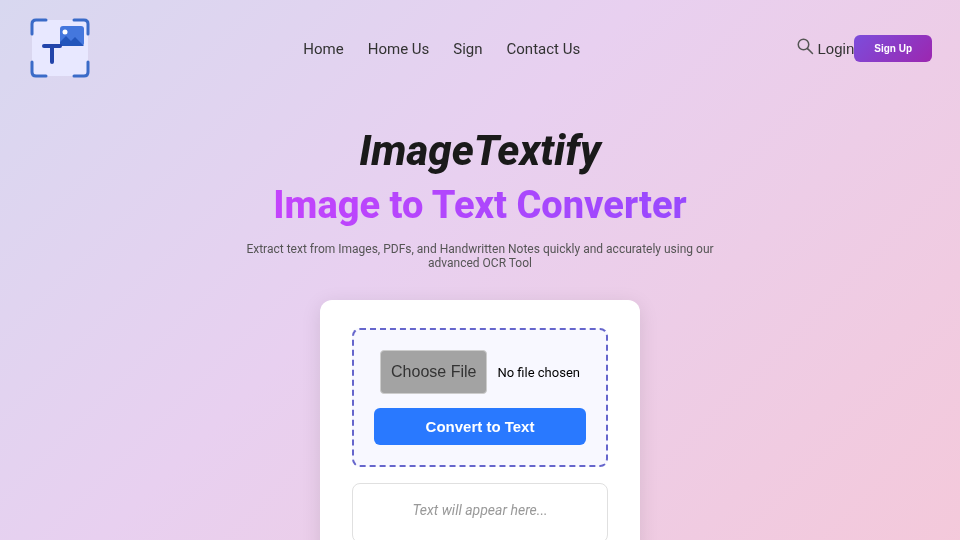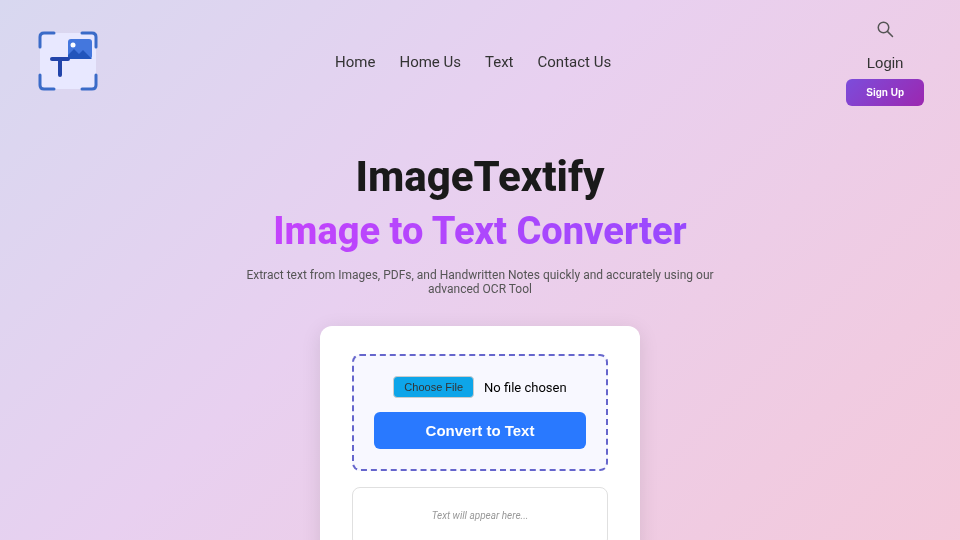--- a/index.html
+++ b/index.html
@@ -16,21 +16,21 @@
       background: linear-gradient(135deg, #d8d8f0 0%, #e8d0f0 40%, #f5c8d8 100%);
       padding: 0 0 60px 0;
       min-height: 420px;
     }
 
     
     .navbar {
       display: flex;
       align-items: center;
       justify-content: space-between;
-      padding: 16px 36px;
+      padding: 16px 28px;
       background: transparent;
     }
 
     .logo-wrapper {
       display: flex;
       align-items: center;
     }
 
     .logo-icon {
       width: 64px;
@@ -47,22 +47,21 @@
 
     .nav-links a {
       text-decoration: none;
       color: #333;
       font-size: 15px;
     }
 
     .nav-right {
       display: flex;
       align-items: center;
-      gap: 8px;
-      flex-direction: column;
+      gap: 0;
     }
 
     .search-icon-btn {
       background: none;
       border: none;
       cursor: pointer;
       color: #555;
       font-size: 16px;
       padding: 4px;
     }
@@ -91,20 +90,21 @@
     .hero-content {
       text-align: center;
       padding-top: 30px;
     }
 
     .hero-title {
       font-size: 42px;
       font-weight: 800;
       color: #1a1a1a;
       margin-bottom: 8px;
+      font-style: italic;
     }
 
     .hero-subtitle {
       font-size: 38px;
       font-weight: 800;
       background: linear-gradient(90deg, #e040fb, #7c4dff);
       -webkit-background-clip: text;
       -webkit-text-fill-color: transparent;
       background-clip: text;
       margin-bottom: 0;
@@ -138,25 +138,25 @@
 
     .file-input-row {
       display: flex;
       align-items: center;
       gap: 10px;
       justify-content: center;
       margin-bottom: 14px;
     }
 
     .choose-file-btn {
-      background: #0ea5e9;
+      background: #a3a3a3;
       border: 1px solid #ccc;
       border-radius: 4px;
-      padding: 4px 10px;
-      font-size: 11px;
+      padding: 12px 10px;
+      font-size: 16px;
       cursor: pointer;
       color: #333;
     }
 
     .no-file-text {
       font-size: 13px;
       color: #000000;
     }
 
     .convert-btn {
@@ -174,21 +174,21 @@
     .text-output-area {
       background: #fff;
       border: 1px solid #e0e0e0;
       border-radius: 8px;
       padding: 16px;
       min-height: 60px;
       text-align: center;
     }
 
     .text-placeholder {
-      font-size: 10px;
+      font-size: 14px;
       color: #999;
       font-style: italic;
     }
   </style>
 </head>
 <body>
 
 <div class="hero">
   <nav class="navbar">
     <div class="logo-wrapper">
@@ -206,21 +206,21 @@
         <path d="M32 26 L38 20 L43 25 L47 21 L56 30 L56 30 L32 30 Z" fill="#2255bb"></path>
 
         <rect x="14" y="28" width="20" height="4" rx="2" fill="#2244aa"></rect>
         <rect x="22" y="28" width="4" height="20" rx="2" fill="#2244aa"></rect>
       </svg>
     </div>
 
     <ul class="nav-links">
       <li><a href="#">Home</a></li>
       <li><a href="#">Home Us</a></li>
-      <li><a href="#">Text</a></li>
+      <li><a href="#">Sign</a></li>
       <li><a href="#">Contact Us</a></li>
     </ul>
 
     <div class="nav-right">
       <button class="search-icon-btn">
         <svg width="18" height="18" viewBox="0 0 24 24" fill="none" stroke="#555" stroke-width="2" stroke-linecap="round">
           <circle cx="10" cy="10" r="7"></circle>
           <line x1="15.5" y1="15.5" x2="22" y2="22"></line>
         </svg>
       </button>

